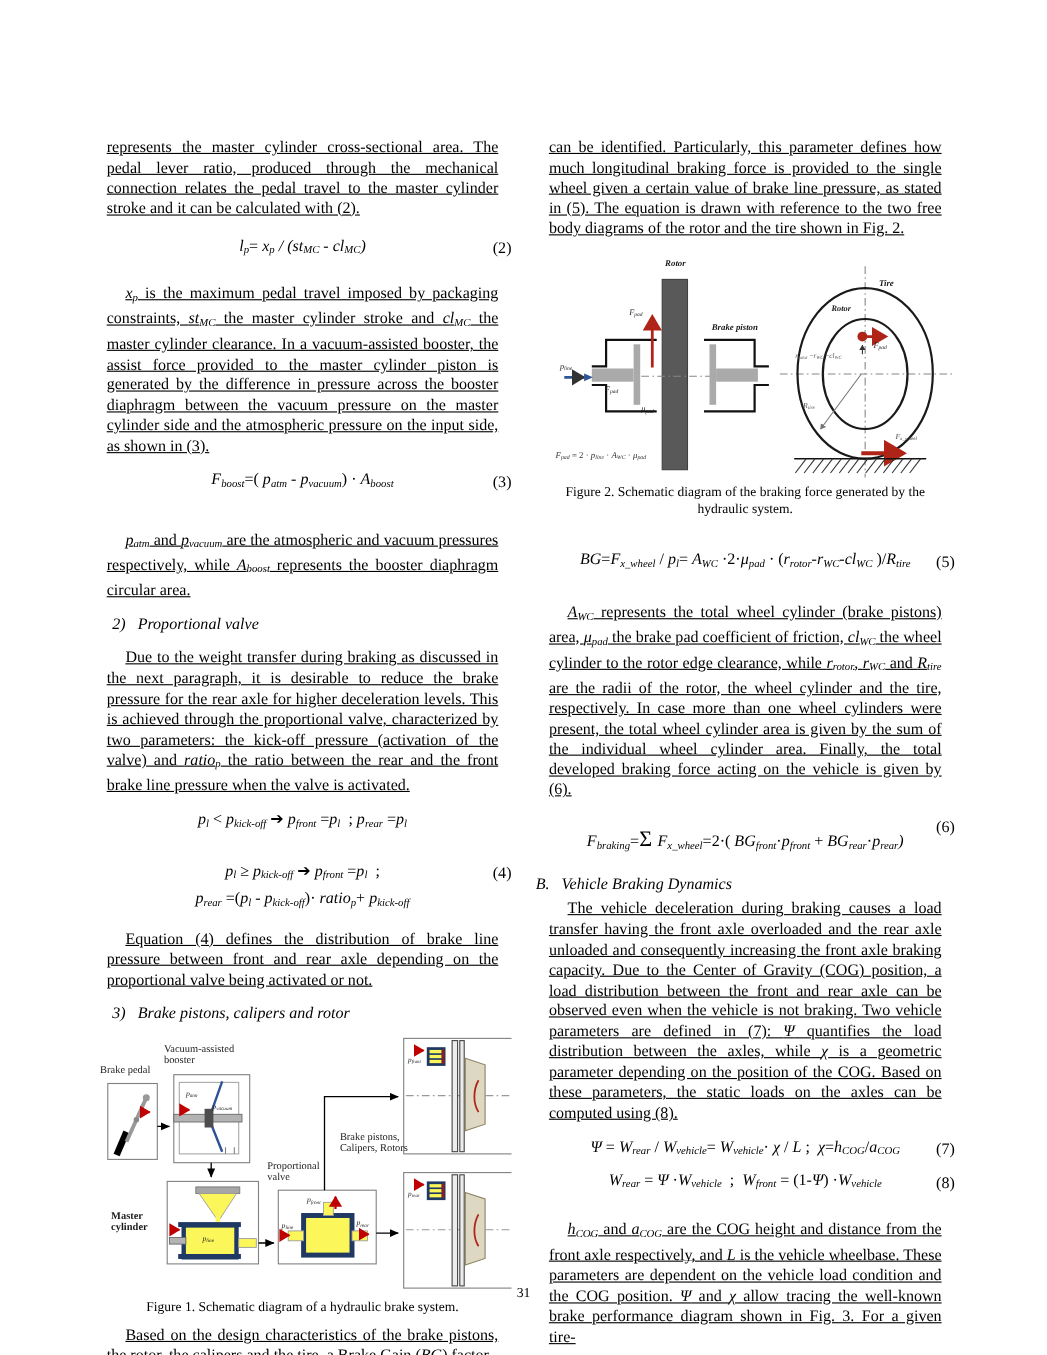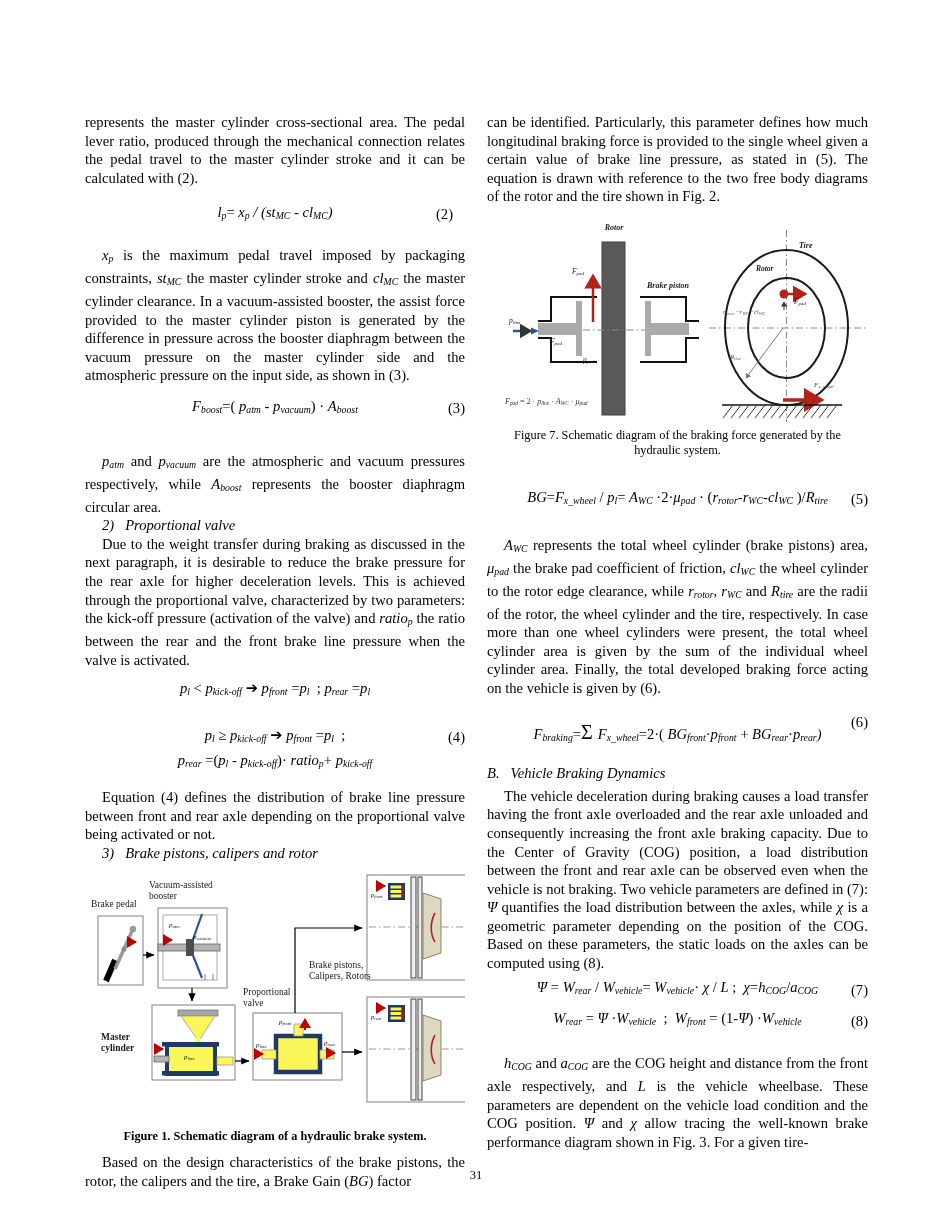--- a/index.html
+++ b/index.html
@@ -1,21 +1,21 @@
 <!DOCTYPE html>
 <html><head>
 <meta charset="utf-8">
 <style>
   html,body{margin:0;padding:0;background:#e8e8e8;}
   .page{position:relative;width:952px;height:1232px;background:#ffffff;
         font-family:"Liberation Serif","DejaVu Serif","DejaVu Sans",serif;color:#000;overflow:hidden;}
   .col{position:absolute;top:113px;font-size:14.6px;line-height:18.55px;text-align:justify;}
   #col-left{left:85px;width:380px;}
   #col-right{left:487px;width:381px;}
-  p{margin:0;text-indent:17px;}
+  p{margin:12px;text-indent:17px;text-decoration:underline;}
   p.noind{text-indent:0;}
   .subhead{font-style:italic;padding-left:17px;text-align:left;}
   .eq{display:flex;align-items:center;}
   .eq-sp{width:34px;flex:none;}
   .eq-body{flex:1;text-align:center;white-space:nowrap;}
   .eq-num{width:34px;flex:none;text-align:right;}
   .eq.raised .eq-num{position:relative;top:-14px;}
   .r-i{font-style:italic;}
   .r-is{font-style:italic;font-size:67%;vertical-align:-0.25em;}
   .r-b{font-weight:bold;}
@@ -30,21 +30,21 @@
   .pageno{position:absolute;left:0;right:0;top:1168px;text-align:center;font-size:12.5px;}
 </style>
 </head>
 <body>
 
 <div class="page">
 
   <div class="col" id="col-left">
     <p class="noind"><span>represents the master cylinder cross-sectional area. The pedal lever ratio, produced through the mechanical connection relates the pedal travel to the master cylinder stroke and it can be calculated with (2).</span></p>
 
-    <div class="eq" style="margin:16px 12px 20px">
+    <div class="eq" style="margin:16px 0 20px">
       <span class="eq-sp"></span>
       <span class="eq-body"><span class="r-i">l</span><span class="r-is">p</span><span>= </span><span class="r-i">x</span><span class="r-is">p</span><span class="r-i"> / (st</span><span class="r-is">MC</span><span class="r-i"> - cl</span><span class="r-is">MC</span><span class="r-i">)</span></span>
       <span class="eq-num">(2)</span>
     </div>
 
     <p><span class="r-i">x</span><span class="r-is">p</span><span> is the maximum pedal travel imposed by packaging constraints, </span><span class="r-i">st</span><span class="r-is">MC</span><span> the master cylinder stroke and </span><span class="r-i">cl</span><span class="r-is">MC</span><span> the master cylinder clearance. In a vacuum-assisted booster, the assist force provided to the master cylinder piston is generated by the difference in pressure across the booster diaphragm between the vacuum pressure on the master cylinder side and the atmospheric pressure on the input side, as shown in (3).</span></p>
 
     <div class="eq" style="margin:12px 0 32px">
       <span class="eq-sp"></span>
       <span class="eq-body"><span class="r-i">F</span><span class="r-is">boost</span><span>=( </span><span class="r-i">p</span><span class="r-is">atm</span><span> - </span><span class="r-i">p</span><span class="r-is">vacuum</span><span>) · </span><span class="r-i">A</span><span class="r-is">boost</span></span>
@@ -170,21 +170,21 @@
       <div class="flt" style="left:16px;top:160px;width:48px;font-weight:bold;">Master cylinder</div>
       <div class="fl" style="left:99px;top:181px;"><span class="r-i">p</span><span class="r-is">line</span></div>
       <div class="flt" style="left:158px;top:115px;width:66px;">Proportional valve</div>
       <div class="fl" style="left:171px;top:169px;"><span class="r-i">p</span><span class="r-is">line</span></div>
       <div class="fl" style="left:194px;top:146px;"><span class="r-i">p</span><span class="r-is">front</span></div>
       <div class="fl" style="left:239px;top:167px;"><span class="r-i">p</span><span class="r-is">rear</span></div>
       <div class="flt" style="left:224px;top:88px;width:70px;">Brake pistons, Calipers, Rotors</div>
       <div class="fl" style="left:286px;top:19px;font-size:6.5px;"><span class="r-i">p</span><span class="r-is">front</span></div>
       <div class="fl" style="left:286px;top:141px;font-size:6.5px;"><span class="r-i">p</span><span class="r-is">rear</span></div>
     </div>
-    <div class="caption" style="margin-top:19px;font-weight:bold;">Figure 1. Schematic diagram of a hydraulic brake system.</div>
+    <div class="caption" style="margin-top:2px;">Figure 1. Schematic diagram of a hydraulic brake system.</div>
 
     <p style="margin-top:9px"><span>Based on the design characteristics of the brake pistons, the rotor, the calipers and the tire, a Brake Gain (</span><span class="r-i">BG</span><span>) factor</span></p>
   </div>
 
   <div class="col" id="col-right">
     <p class="noind"><span>can be identified. Particularly, this parameter defines how much longitudinal braking force is provided to the single wheel given a certain value of brake line pressure, as stated in (5). The equation is drawn with reference to the two free body diagrams of the rotor and the tire shown in Fig. 2.</span></p>
 
     <div class="figure" style="margin-top:16px;height:203px;">
       <svg width="381" height="203" viewBox="0 0 381 203">
         <defs>
@@ -249,21 +249,21 @@
       <div class="fl" style="left:63px;top:116px;font-size:7.5px;"><span class="r-i">F</span><span class="r-is">pad</span></div>
       <div class="fl" style="left:96px;top:134px;font-size:7.5px;"><span class="r-i">μ</span><span class="r-is">pad</span></div>
       <div class="fl" style="left:18px;top:176px;font-size:8px;color:#333;"><span class="r-i">F</span><span class="r-is">pad</span><span> = 2 · </span><span class="r-i">p</span><span class="r-is">line</span><span> · </span><span class="r-i">A</span><span class="r-is">WC</span><span> · </span><span class="r-i">μ</span><span class="r-is">pad</span></div>
       <div class="flb" style="left:312px;top:19px;">Tire</div>
       <div class="flb" style="left:269px;top:42px;font-size:7.5px;">Rotor</div>
       <div class="fl" style="left:307px;top:76px;font-size:7.5px;"><span class="r-i">F</span><span class="r-is">pad</span></div>
       <div class="fl flg" style="left:236px;top:86px;font-size:6.5px;"><span class="r-i">r</span><span class="r-is">rotor</span><span> −</span><span class="r-i">r</span><span class="r-is">WC</span><span> −</span><span class="r-i">cl</span><span class="r-is">WC</span></div>
       <div class="fl flg" style="left:243px;top:131px;"><span class="r-i">R</span><span class="r-is">tire</span></div>
       <div class="fl" style="left:327px;top:159px;color:#444;"><span class="r-i">F</span><span class="r-is">x_wheel</span></div>
     </div>
-    <div class="caption" style="margin:3px auto 0;width:360px;">Figure 7. Schematic diagram of the braking force generated by the hydraulic system.</div>
+    <div class="caption" style="margin:3px auto 0;width:360px;">Figure 2. Schematic diagram of the braking force generated by the hydraulic system.</div>
 
     <div class="eq" style="margin:30px 0 0">
       <span class="eq-sp"></span>
       <span class="eq-body"><span class="r-i">BG</span><span>=</span><span class="r-i">F</span><span class="r-is">x_wheel</span><span> / </span><span class="r-i">p</span><span class="r-is">l</span><span>= </span><span class="r-i">A</span><span class="r-is">WC</span><span> ·2·</span><span class="r-i">μ</span><span class="r-is">pad</span><span> · (</span><span class="r-i">r</span><span class="r-is">rotor</span><span>-</span><span class="r-i">r</span><span class="r-is">WC</span><span>-</span><span class="r-i">cl</span><span class="r-is">WC</span><span> )/</span><span class="r-i">R</span><span class="r-is">tire</span></span>
       <span class="eq-num">(5)</span>
     </div>
 
     <p style="margin-top:25px"><span class="r-i">A</span><span class="r-is">WC</span><span> represents the total wheel cylinder (brake pistons) area, </span><span class="r-i">μ</span><span class="r-is">pad</span><span> the brake pad coefficient of friction, </span><span class="r-i">cl</span><span class="r-is">WC</span><span> the wheel cylinder to the rotor edge clearance, while </span><span class="r-i">r</span><span class="r-is">rotor</span><span>, </span><span class="r-i">r</span><span class="r-is">WC</span><span> and </span><span class="r-i">R</span><span class="r-is">tire</span><span> are the radii of the rotor, the wheel cylinder and the tire, respectively. In case more than one wheel cylinders were present, the total wheel cylinder area is given by the sum of the individual wheel cylinder area. Finally, the total developed braking force acting on the vehicle is given by (6).</span></p>
 
     <div class="eq raised" style="margin:26px 0 0">

